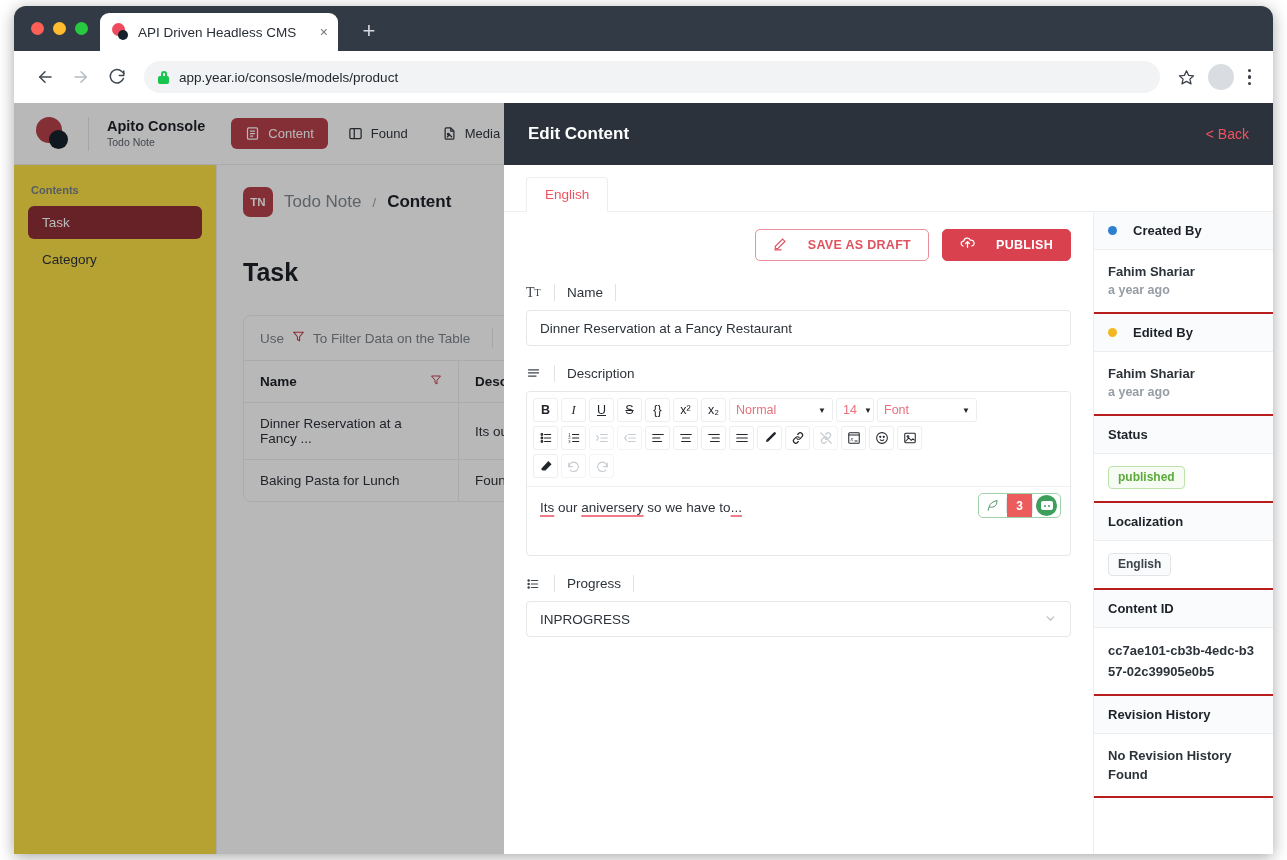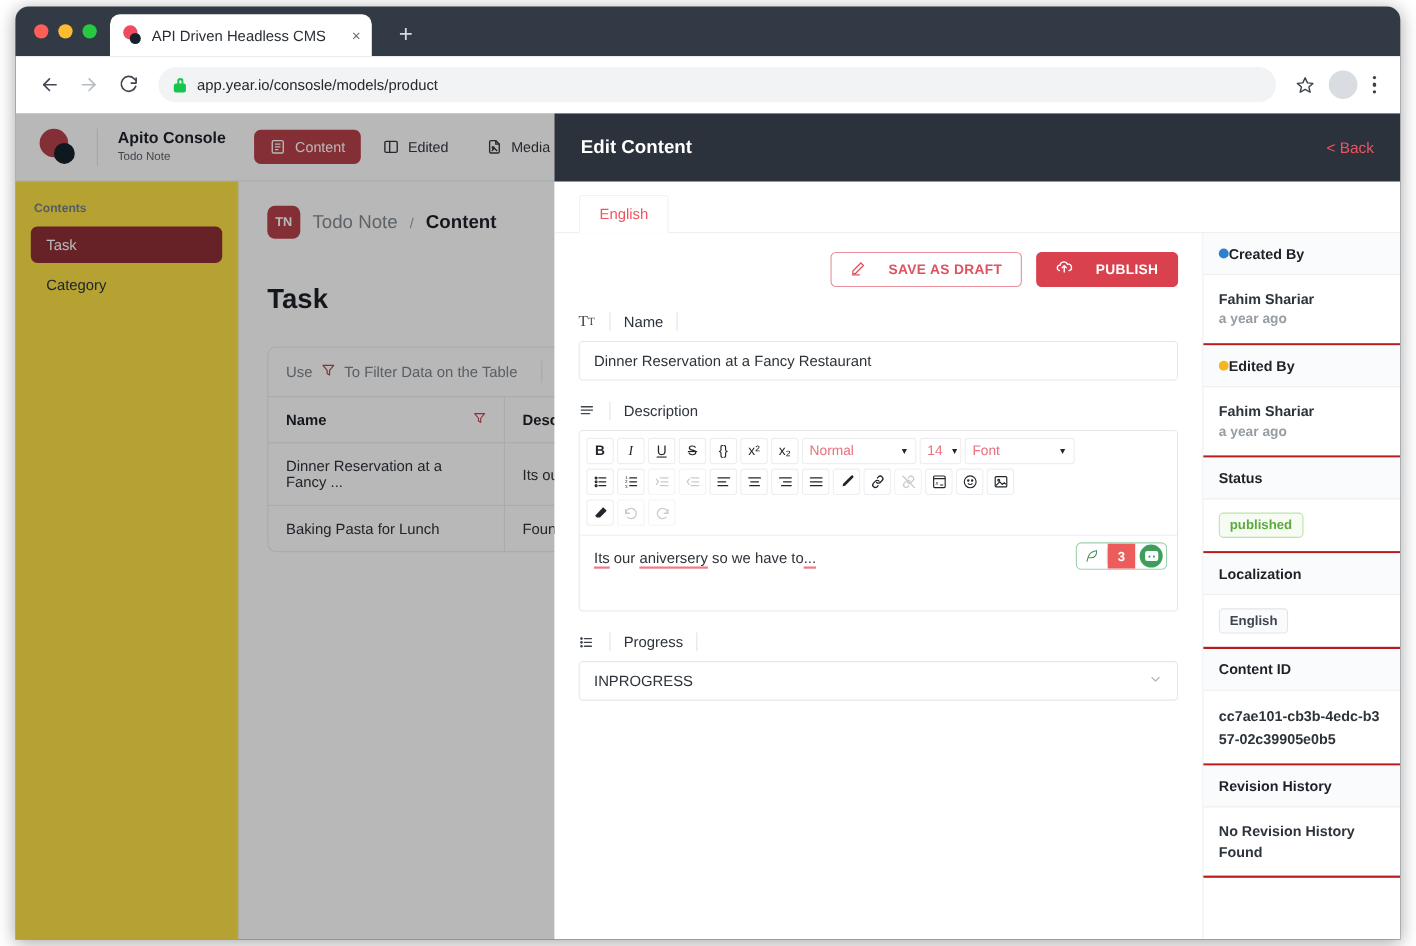--- a/index.html
+++ b/index.html
@@ -203,21 +203,21 @@
   .gw-badge { background: #ec5c5c; color: #fff; font-size: 12px; font-weight: bold; width: 25px; height: 100%; display: flex; align-items: center; justify-content: center; }
   .robot { width: 21px; height: 21px; border-radius: 50%; background: #3e9e5c; position: relative; display: flex; align-items: center; justify-content: center; }
   .robot .face { width: 12px; height: 9px; background: #fff; border-radius: 2px; display: flex; align-items: center; justify-content: center; gap: 2px; }
   .robot .face i { width: 2px; height: 2px; background: #3e9e5c; border-radius: 50%; }
 
   
   .meta-col { width: 180px; border-left: 1px solid #eceef0; }
   .meta-h {
     background: #fafbfc; border-bottom: 1px solid #eceef0;
     padding: 11px 14px; font-size: 13px; font-weight: bold; color: #1d2128;
-    display: flex; align-items: center; gap: 0;
+    display: flex; align-items: center; gap: 16px;
   }
   .mdot { width: 9px; height: 9px; border-radius: 50%; flex: 0 0 9px; }
   .meta-v { padding: 12px 14px; border-bottom: 2px solid #b91c1c; font-weight: bold; }
   .meta-name { font-size: 13px; color: #2d333a; line-height: 19px; }
   .meta-sub { font-size: 12.5px; color: #969da4; line-height: 19px; }
   .pill {
     display: inline-block; padding: 3px 9px; border-radius: 4px;
     font-size: 12px; border: 1px solid; line-height: 15px;
   }
   .pill.green { color: #5bab3c; border-color: #bde3ab; background: #f6fcf3; }
@@ -310,21 +310,21 @@
             </span>
             <span>Content</span>
           </div>
           <div class="nav-item">
             <span class="ni">
               <svg width="15" height="15" viewBox="0 0 24 24" fill="none" stroke="currentColor" stroke-width="2">
                   <rect x="3" y="4" width="18" height="16" rx="2"></rect>
                   <line x1="10" y1="4" x2="10" y2="20"></line>
                 </svg>
             </span>
-            <span>Edited</span>
+            <span>Found</span>
           </div>
           <div class="nav-item">
             <span class="ni">
               <svg width="15" height="15" viewBox="0 0 24 24" fill="none" stroke="currentColor" stroke-width="2">
                   <path d="M14 3H7a2 2 0 0 0-2 2v14a2 2 0 0 0 2 2h10a2 2 0 0 0 2-2V8z"></path>
                   <polyline points="14 3 14 8 19 8"></polyline>
                   <circle cx="10" cy="13" r="1.3"></circle>
                   <polyline points="8 18 12 14 16 18"></polyline>
                 </svg>
             </span>

